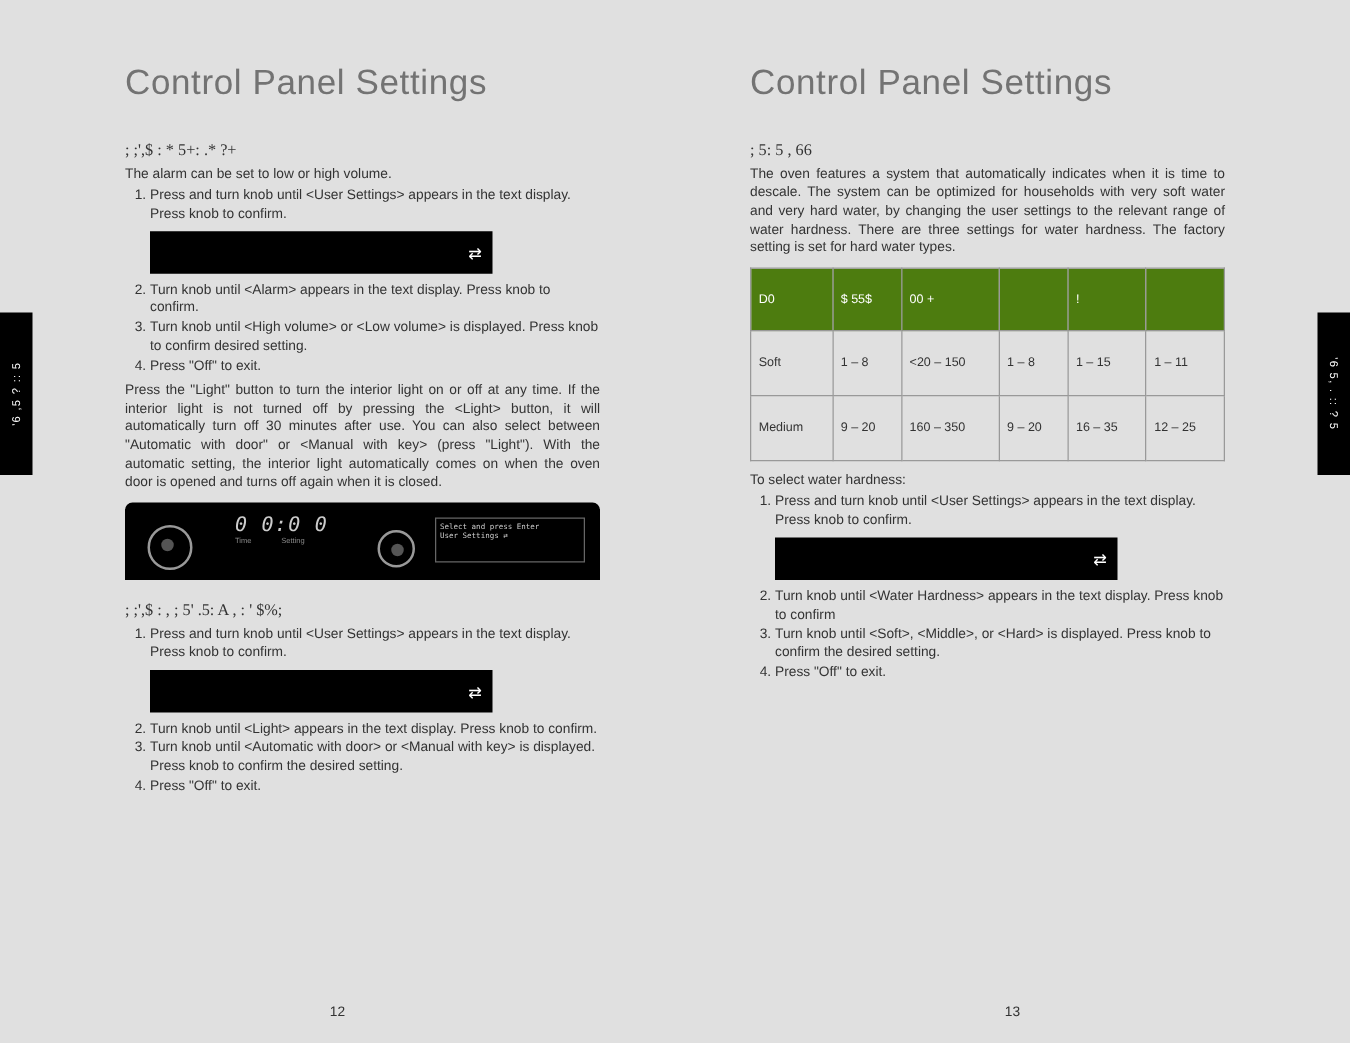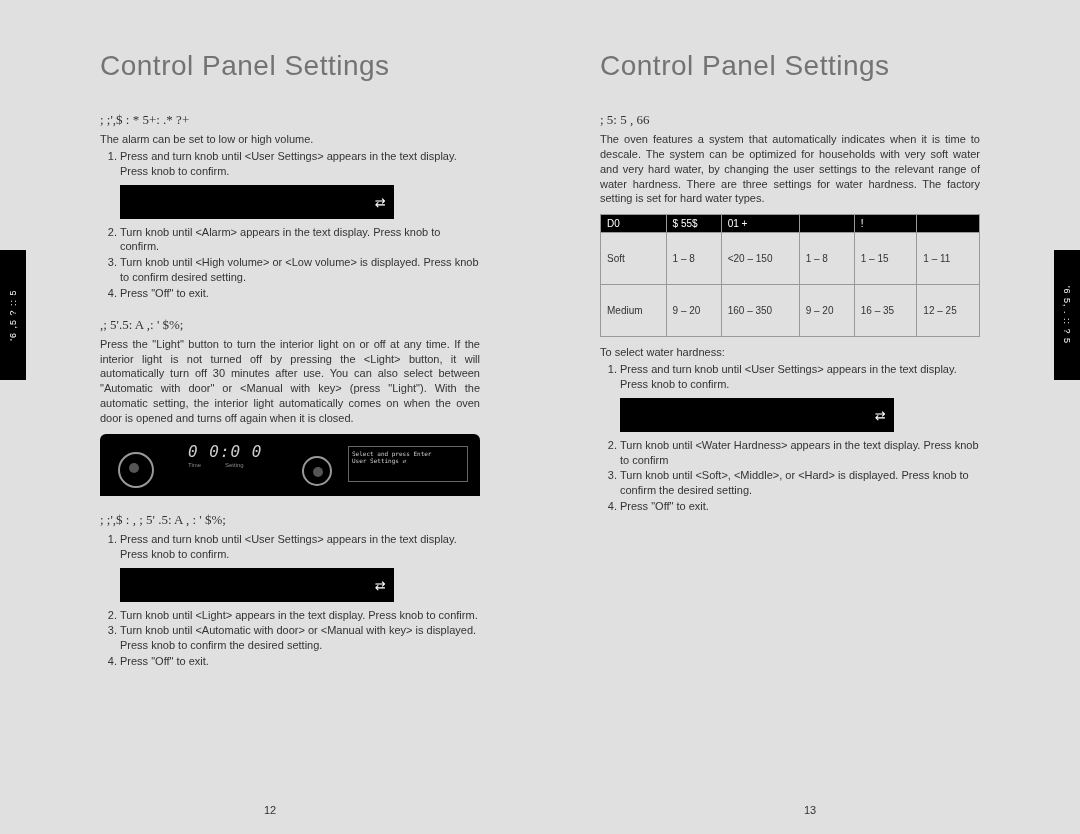--- a/index.html
+++ b/index.html
@@ -117,25 +117,25 @@
     color: #888;
     font-size: 6px;
   }
   table.hardness {
     width: 100%;
     border-collapse: collapse;
     margin: 8px 0;
     font-size: 10px;
   }
   table.hardness th {
-    background: #000000;
+    background: #4d7c0f;
     color: #fff;
     font-weight: normal;
     text-align: left;
-    padding: 3px 6px;
+    padding: 19px 6px;
     border: 1px solid #999;
     font-size: 10px;
   }
   table.hardness td {
     border: 1px solid #999;
     padding: 20px 6px;
     background: #e0e0e0;
   }
   .page-num {
     position: absolute;
@@ -185,21 +185,20 @@
   </ol>
   <div class="black-box">
     <span class="icon">⇄</span>
   </div>
   <ol start="2">
     <li>Turn knob until &lt;Alarm&gt; appears in the text display. Press knob to confirm.</li>
     <li>Turn knob until &lt;High volume&gt; or &lt;Low volume&gt; is displayed. Press knob to confirm desired setting.</li>
     <li>Press "Off" to exit.</li>
   </ol>
 
-  <h2>,; 5'.5: A    ,: ' $%;</h2>
   <p>Press the "Light" button to turn the interior light on or off at any time. If the interior light is not turned off by pressing the &lt;Light&gt; button, it will automatically turn off 30 minutes after use. You can also select between "Automatic with door" or &lt;Manual with key&gt; (press "Light"). With the automatic setting, the interior light automatically comes on when the oven door is opened and turns off again when it is closed.</p>
 
   <div class="panel-image">
     <div class="knob" style="left:18px;"></div>
     <div class="digital-time">0 0:0 0</div>
     <div class="mini-label" style="left:88px; top:28px;">Time</div>
     <div class="mini-label" style="left:125px; top:28px;">Setting</div>
     <div class="knob" style="right:148px; width:26px; height:26px; top:22px;"></div>
     <div class="panel-display">
       <div>Select and press Enter</div>
@@ -227,21 +226,21 @@
   <h1>Control Panel Settings</h1>
 
   <h2>; 5:   5 , 66</h2>
   <p>The oven features a system that automatically indicates when it is time to descale. The system can be optimized for households with very soft water and very hard water, by changing the user settings to the relevant range of water hardness. There are three settings for water hardness. The factory setting is set for hard water types.</p>
 
   <table class="hardness">
     <thead>
       <tr>
         <th>D0</th>
         <th>$ 55$</th>
-        <th>01 +</th>
+        <th>00 +</th>
         <th></th>
         <th>!</th>
         <th></th>
       </tr>
     </thead>
     <tbody id="hardness-body">
         <tr>
           <td>Soft</td>
           <td>1 – 8</td>
           <td>&lt;20 – 150</td>

